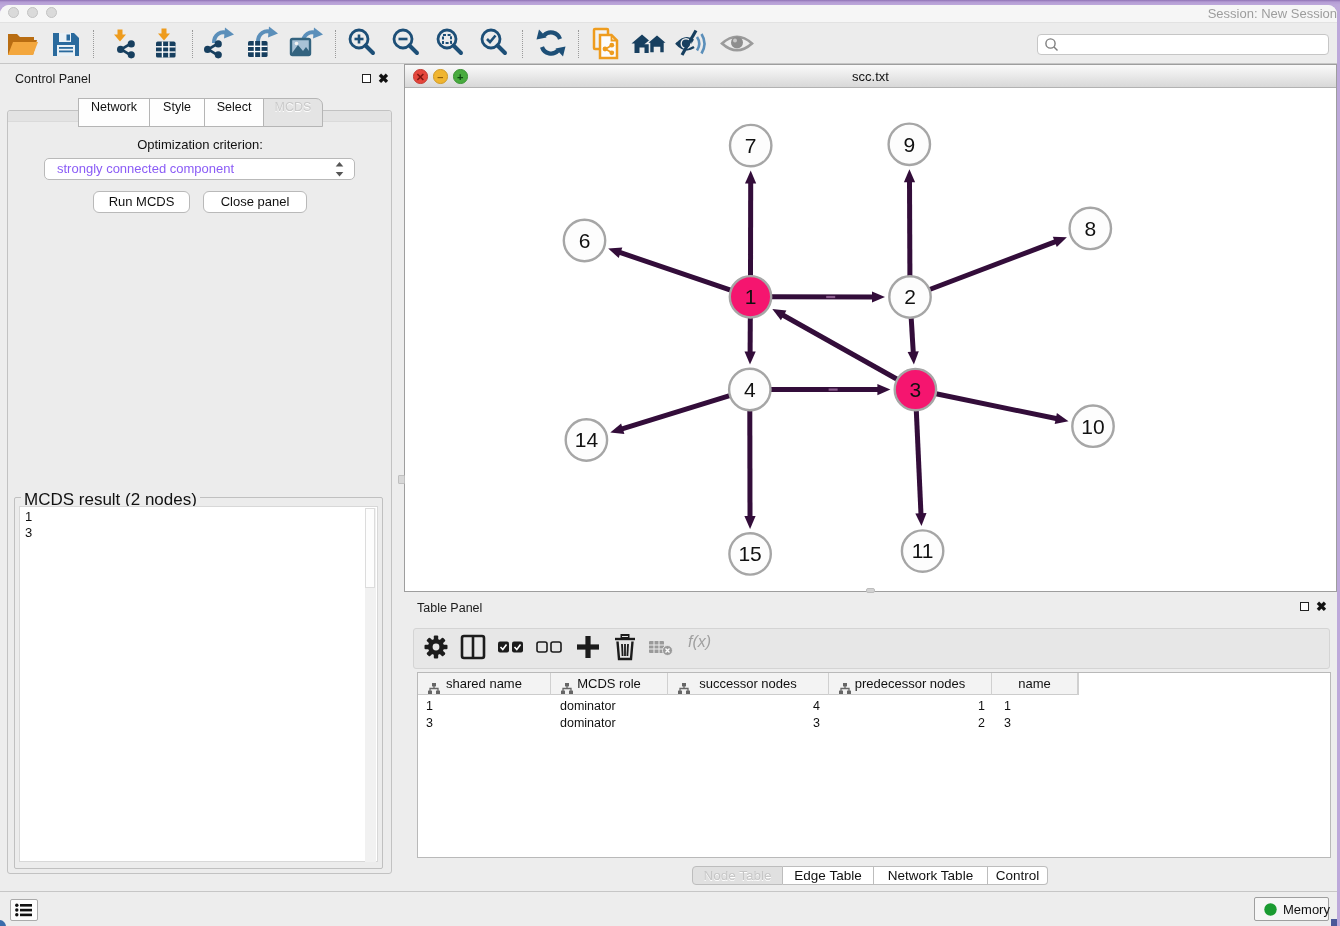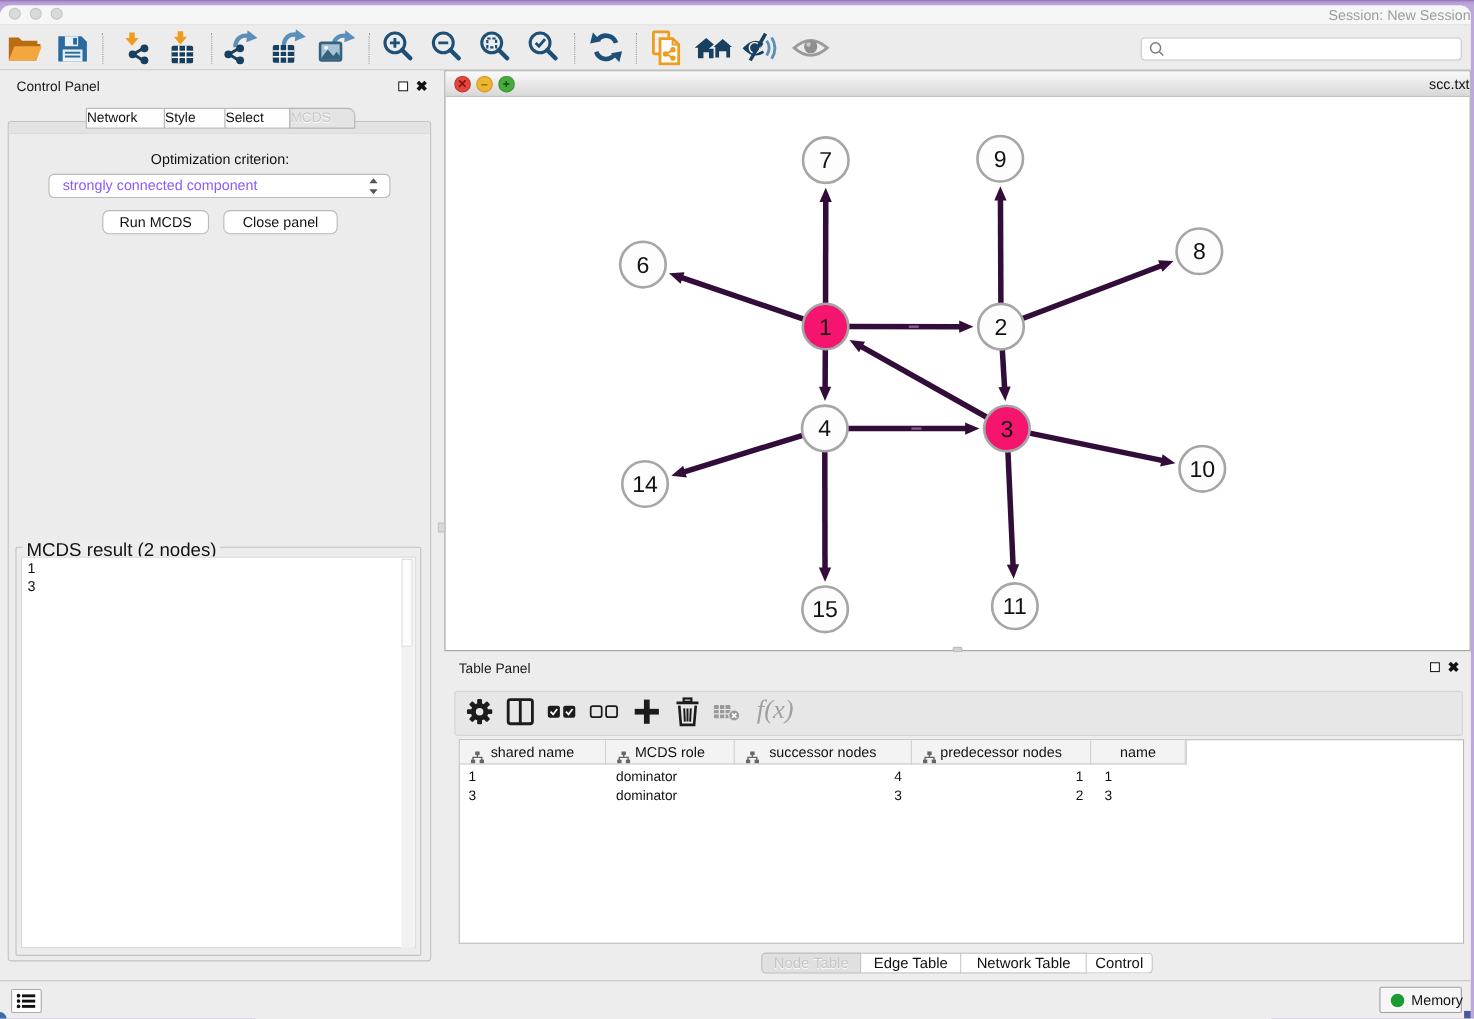--- a/index.html
+++ b/index.html
@@ -10,37 +10,37 @@
 #wtitle{position:absolute;top:6px;left:0;width:1337px;text-align:right;font-size:13px;color:#9d9d9d}
 #toolbar{position:absolute;left:0;top:22px;width:1337px;height:42px;background:#ececec;border-top:1px solid #e2e2e2;border-bottom:1px solid #c6c6c6}
 .tsep{position:absolute;top:30px;height:28px;width:1px;border-left:1px dotted #9a9a9a}
 .ticon{position:absolute;top:26px}
 #searchbox{position:absolute;left:1037px;top:34px;width:292px;height:21px;background:#fff;border:1px solid #c6c6c6;border-radius:4px}
 
 #cpanel{position:absolute;left:0;top:64px;width:400px;height:827px;background:#ededed}
 #cphead{position:absolute;left:15px;top:72px;font-size:12.5px;color:#1a1a1a}
 .sqicon{position:absolute;width:9px;height:9px;border:1.6px solid #222;background:#fff}
 .xicon{position:absolute;font-size:13px;font-weight:bold;color:#111;line-height:10px}
-.cptab{position:absolute;top:98px;height:19px;background:#fefefe;border:1px solid #b5b5b5;font-size:12.5px;color:#111;line-height:17px;z-index:2}
+.cptab{position:absolute;top:98px;height:29px;background:#fefefe;border:1px solid #b5b5b5;font-size:12.5px;color:#111;text-align:center;line-height:17px;z-index:2}
 #cpbody{position:absolute;left:7px;top:110px;width:385px;height:764px;background:#ececec;border:1px solid #c2c2c2;border-radius:3px}
 #cpbody .strip{position:absolute;left:0;top:0;width:100%;height:11px;background:#e3e3e3;border-bottom:1px solid #dadada;border-radius:3px 3px 0 0}
 #optlabel{position:absolute;left:0;top:137px;width:400px;text-align:center;font-size:13px;color:#111}
 #dropdown{position:absolute;left:44px;top:158px;width:311px;height:22px;background:#fff;border:1px solid #b9b9b9;border-radius:5px;font-size:13px;color:#8b5cf6;line-height:20px;padding-left:12px}
 .btn{position:absolute;top:191px;height:22px;background:#fff;border:1px solid #b9b9b9;border-radius:6px;font-size:13px;color:#111;text-align:center;line-height:20px}
 #fieldset{position:absolute;left:14px;top:497px;width:369px;height:372px;border:1px solid #c0c0c0;border-radius:2px}
 #fslegend{position:absolute;left:6px;top:-8px;background:#ededed;padding:0 3px;font-size:17px;color:#111}
 #fswhite{position:absolute;left:4px;top:8px;width:359px;height:356px;background:#fff;border:1px solid #d8d8d8}
 #fstext{position:absolute;left:5px;top:2px;font-size:13px;line-height:16px;color:#111}
 #fsscroll{position:absolute;right:1px;top:1px;width:11px;height:354px;background:#f1f1f1}
 #fsthumb{position:absolute;left:0px;top:0px;width:10px;height:80px;background:#fdfdfd;border:1px solid #dcdcdc}
 
 #netwin{position:absolute;left:404px;top:64px;width:933px;height:528px;border:1px solid #9e9e9e;background:#fff}
 #nettitle{position:absolute;left:0;top:0;width:100%;height:23px;background:linear-gradient(#fafafa,#d8d8d8);border-bottom:1px solid #b2b2b2}
 .mtl{position:absolute;top:4px;width:14.5px;height:14.5px;border-radius:50%;font-size:11px;font-weight:bold;text-align:center;line-height:14px}
-#netname{position:absolute;left:0;top:4px;width:100%;text-align:right;font-size:13px;color:#111}
+#netname{position:absolute;left:0;top:4px;width:100%;text-align:center;font-size:13px;color:#111}
 
 #tpanel{position:absolute;left:404px;top:593px;width:933px;height:298px;background:#ededed}
 #tphead{position:absolute;left:13px;top:8px;font-size:12.5px;color:#1a1a1a}
 #ttoolbar{position:absolute;left:9px;top:35px;width:917px;height:41px;background:#e7e7e7;border:1px solid #d4d4d4;border-radius:3px}
 #ttable{position:absolute;left:13px;top:79px;width:914px;height:186px;background:#fff;border:1px solid #b9b9b9}
 #thead{position:absolute;left:0;top:0;width:661px;height:22px;background:#f3f3f3;border-bottom:1px solid #cccccc;border-right:1px solid #d0d0d0}
 .thcell{position:absolute;top:0;height:22px;border-right:1px solid #d0d0d0;font-size:13px;color:#111;text-align:center;line-height:22px}.thico{position:absolute;left:10px;top:5px}
 .trow{position:absolute;font-size:12.5px;color:#111;height:16px;line-height:16px}
 .btab{position:absolute;top:273px;height:19px;border:1px solid #bdbdbd;border-left:none;background:#fff;font-size:13.5px;color:#111;text-align:center;line-height:18px}
 
@@ -344,21 +344,21 @@
       <g opacity="1">
         <rect x="3" y="9" width="15" height="12" rx="1" fill="#9a9a9a"></rect>
         <line x1="3" y1="13" x2="18" y2="13" stroke="#e7e7e7" stroke-width="1.1"></line>
         <line x1="3" y1="17" x2="18" y2="17" stroke="#e7e7e7" stroke-width="1.1"></line>
         <line x1="8" y1="9" x2="8" y2="21" stroke="#e7e7e7" stroke-width="1.1"></line>
         <line x1="13" y1="9" x2="13" y2="21" stroke="#e7e7e7" stroke-width="1.1"></line>
         <circle cx="21.5" cy="18.5" r="5" fill="#9a9a9a" stroke="#e7e7e7" stroke-width="1"></circle>
         <path d="M19.5,16.5 L23.5,20.5 M23.5,16.5 L19.5,20.5" stroke="#fff" stroke-width="1.4"></path>
       </g>
     </svg>
-    <div class="abs" style="left:284px;top:40px;font-family:Liberation Serif, serif;font-style:italic;font-size:24px;color:#a0a0a0">f(x)</div>
+    <div class="abs" style="left:284px;top:40px;font-family:Liberation Sans, sans-serif;font-style:italic;font-size:16px;color:#a0a0a0">f(x)</div>
 <div id="ttable">
 <div id="thead"></div>
 <div class="thcell" style="left:0px;width:133px"><span class="thico"><svg width="12" height="11" viewBox="0 0 12 11" style="vertical-align:-1px">
             <rect x="4" y="0" width="4" height="3.4" fill="#666"></rect>
             <path d="M6,3 L6,5.5 M2,8 L2,5.5 L10,5.5 L10,8" stroke="#666" stroke-width="1.3" fill="none"></path>
             <rect x="0" y="7.6" width="4" height="3.4" fill="#666"></rect>
             <rect x="8" y="7.6" width="4" height="3.4" fill="#666"></rect>
           </svg></span>shared name</div>
       <div class="thcell" style="left:133px;width:117px"><span class="thico"><svg width="12" height="11" viewBox="0 0 12 11" style="vertical-align:-1px">
             <rect x="4" y="0" width="4" height="3.4" fill="#666"></rect>

